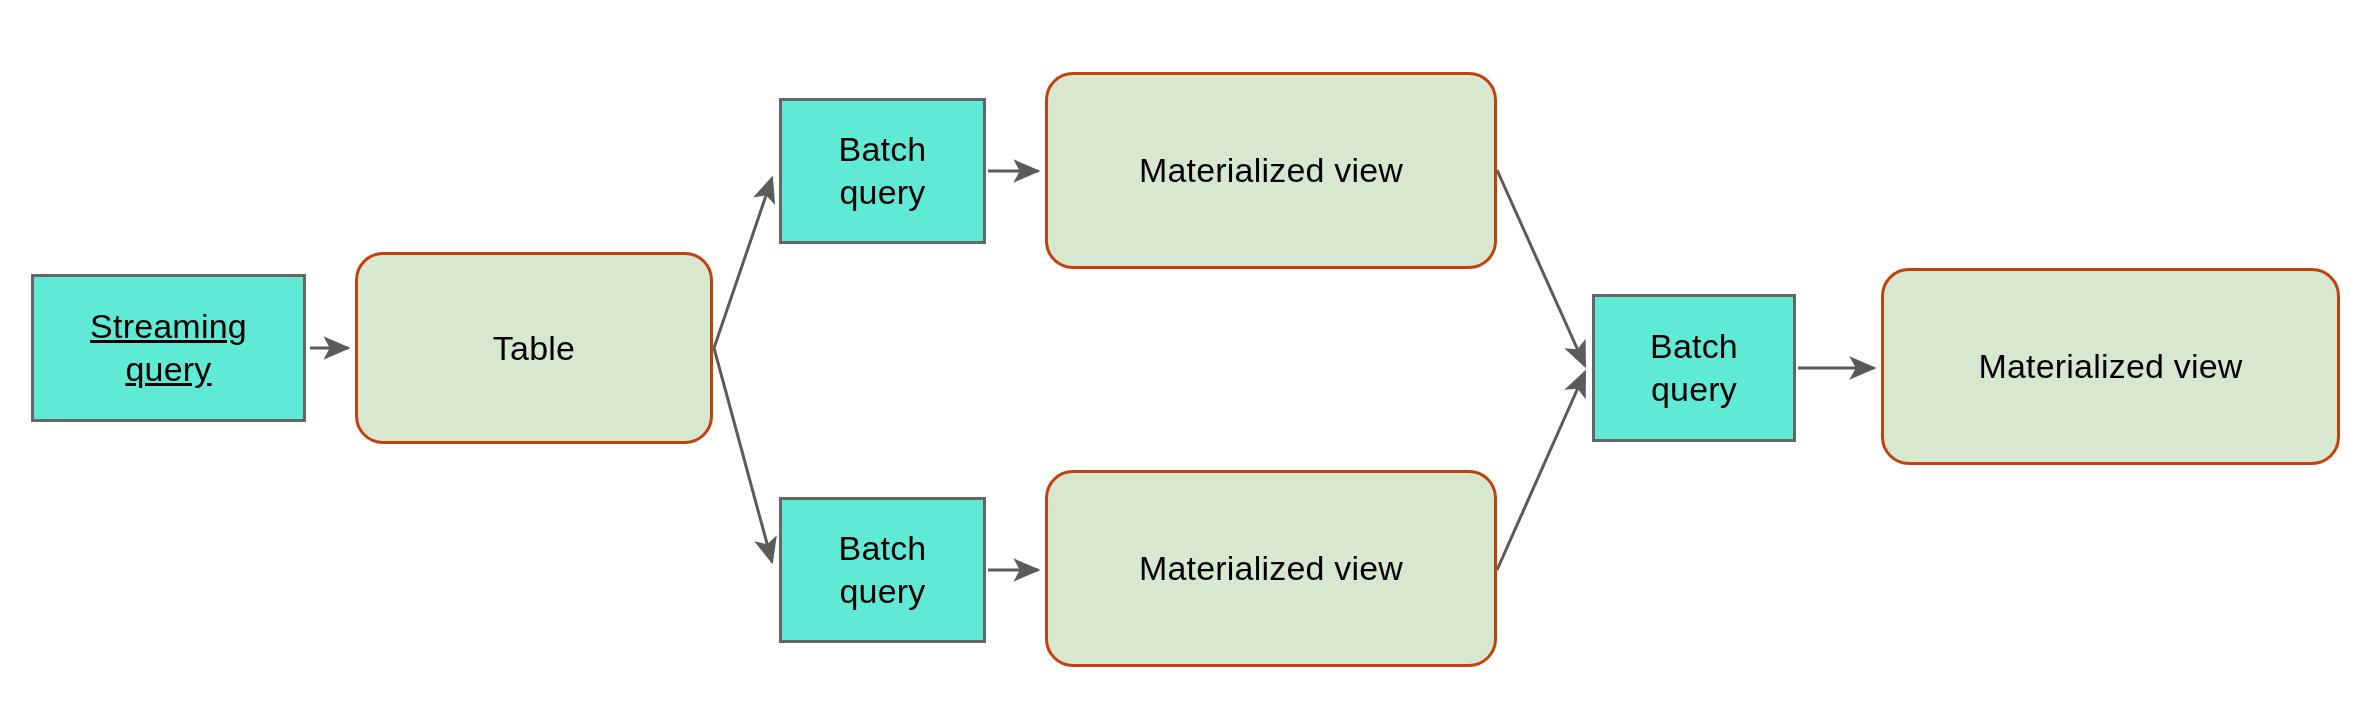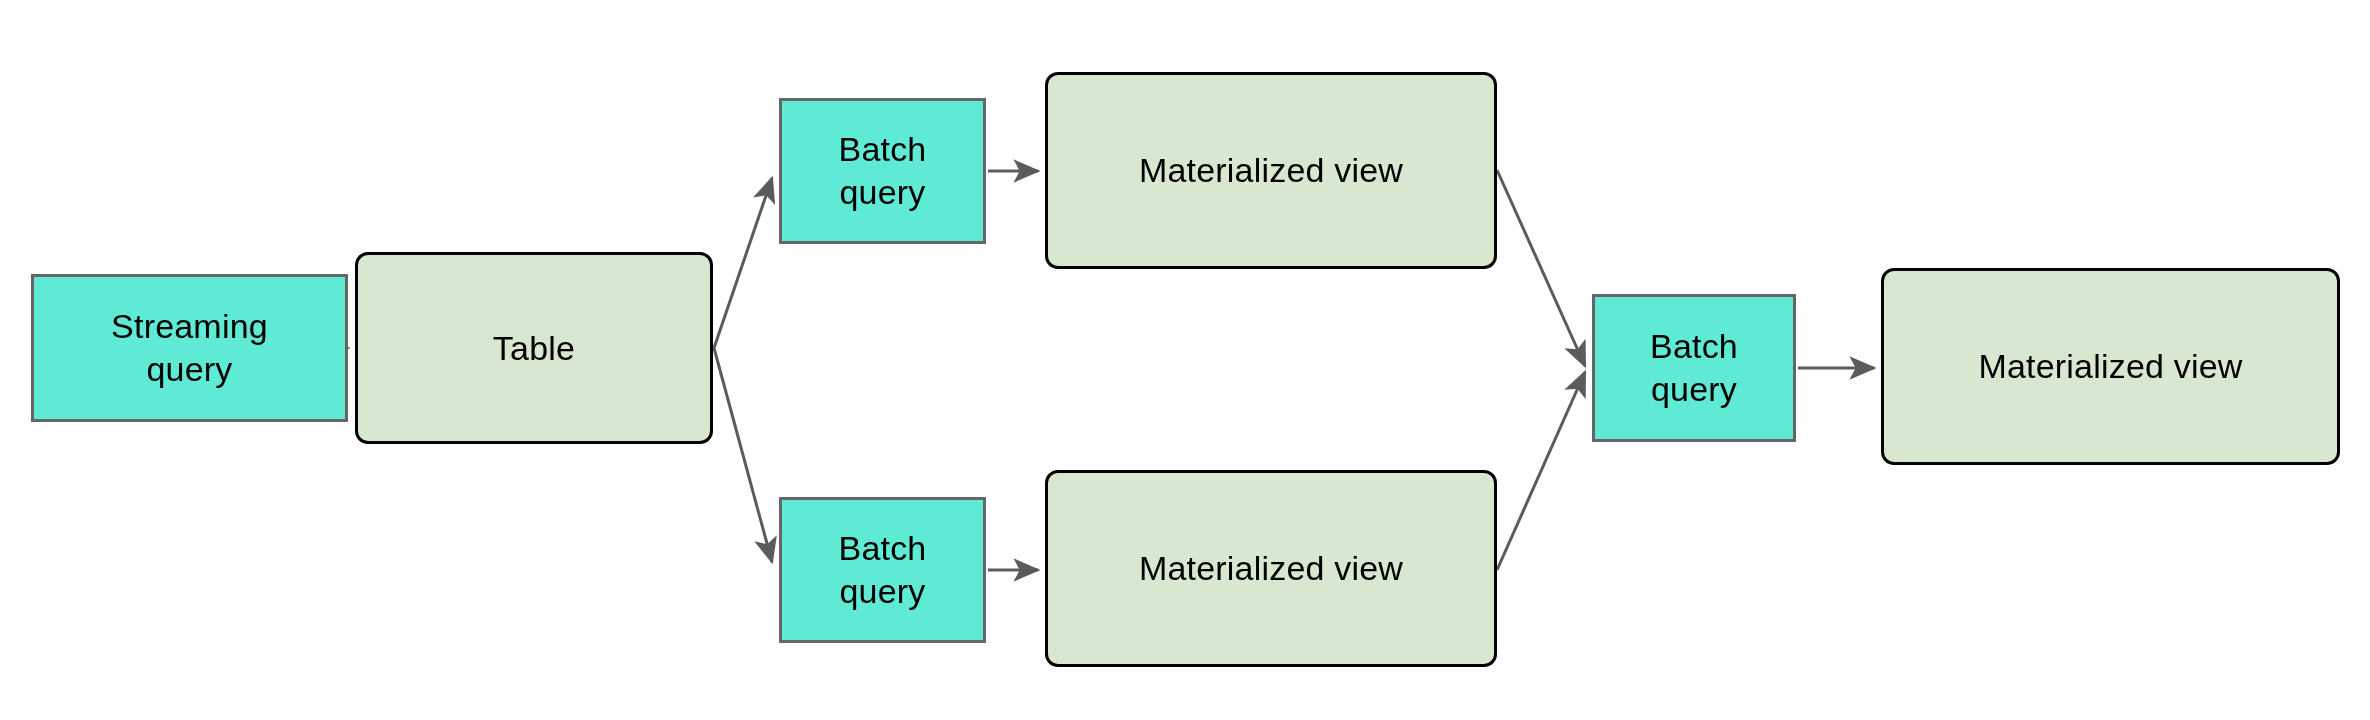--- a/index.html
+++ b/index.html
@@ -39,22 +39,22 @@
     white-space: pre-line;
     z-index: 2;
   }
   .node.query {
     background: #5eead4;
     border: 3px solid #666666;
     border-radius: 0;
   }
   .node.store {
     background: #d8e7d0;
-    border: 3px solid #000000;
-    border-radius: 13px;
+    border: 3px solid #c2410c;
+    border-radius: 28px;
   }
 </style>
 </head>
 <body>
 
 <div id="canvas">
   <svg id="edges" viewBox="0 0 2370 720" xmlns="http://www.w3.org/2000/svg">
     <defs>
       <marker id="arrowhead" markerWidth="9" markerHeight="9" refX="8.2" refY="4.5" orient="auto" markerUnits="strokeWidth">
         <path d="M0,0.6 L9,4.5 L0,8.4 L2.1,4.5 Z" fill="#5b5b5b"></path>
@@ -65,21 +65,21 @@
         <polyline points="714,348 772,178" fill="none" stroke="#5b5b5b" stroke-width="3" stroke-linejoin="round" stroke-linecap="butt" marker-end="url(#arrowhead)"></polyline>
         <polyline points="714,348 772,562" fill="none" stroke="#5b5b5b" stroke-width="3" stroke-linejoin="round" stroke-linecap="butt" marker-end="url(#arrowhead)"></polyline>
         <polyline points="988,171 1038,171" fill="none" stroke="#5b5b5b" stroke-width="3" stroke-linejoin="round" stroke-linecap="butt" marker-end="url(#arrowhead)"></polyline>
         <polyline points="988,570 1038,570" fill="none" stroke="#5b5b5b" stroke-width="3" stroke-linejoin="round" stroke-linecap="butt" marker-end="url(#arrowhead)"></polyline>
         <polyline points="1497,170 1585,366" fill="none" stroke="#5b5b5b" stroke-width="3" stroke-linejoin="round" stroke-linecap="butt" marker-end="url(#arrowhead)"></polyline>
         <polyline points="1497,570 1585,372" fill="none" stroke="#5b5b5b" stroke-width="3" stroke-linejoin="round" stroke-linecap="butt" marker-end="url(#arrowhead)"></polyline>
         <polyline points="1798,368 1874,368" fill="none" stroke="#5b5b5b" stroke-width="3" stroke-linejoin="round" stroke-linecap="butt" marker-end="url(#arrowhead)"></polyline>
       </g>
   </svg>
   <div id="node-layer">
-      <div class="node query" style="left: 31px; top: 274px; width: 317px; height: 148px;"><span>Streaming
+      <div class="node query" style="left: 31px; top: 274px; width: 275px; height: 148px; text-decoration: underline;"><span>Streaming
 query</span></div>
       <div class="node store" style="left: 355px; top: 252px; width: 358px; height: 192px; text-align: center;"><span>Table</span></div>
       <div class="node query" style="left: 779px; top: 98px; width: 207px; height: 146px;"><span>Batch
 query</span></div>
       <div class="node store" style="left: 1045px; top: 72px; width: 452px; height: 197px;"><span>Materialized view</span></div>
       <div class="node query" style="left: 779px; top: 497px; width: 207px; height: 146px;"><span>Batch
 query</span></div>
       <div class="node store" style="left: 1045px; top: 470px; width: 452px; height: 197px;"><span>Materialized view</span></div>
       <div class="node query" style="left: 1592px; top: 294px; width: 204px; height: 148px;"><span>Batch
 query</span></div>

